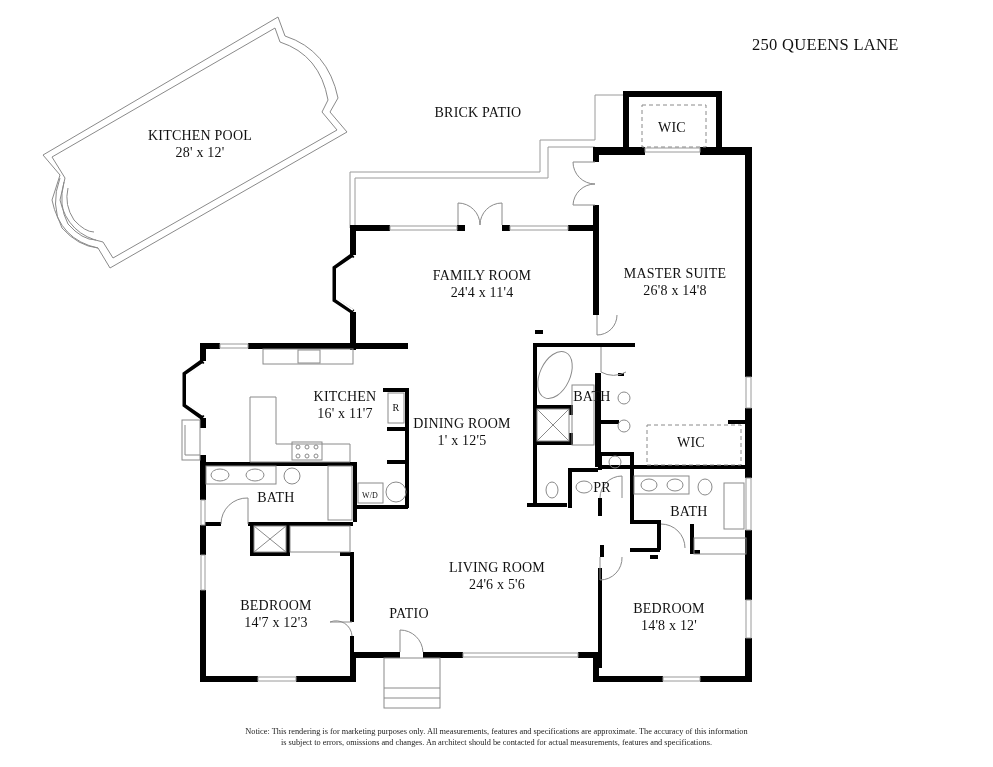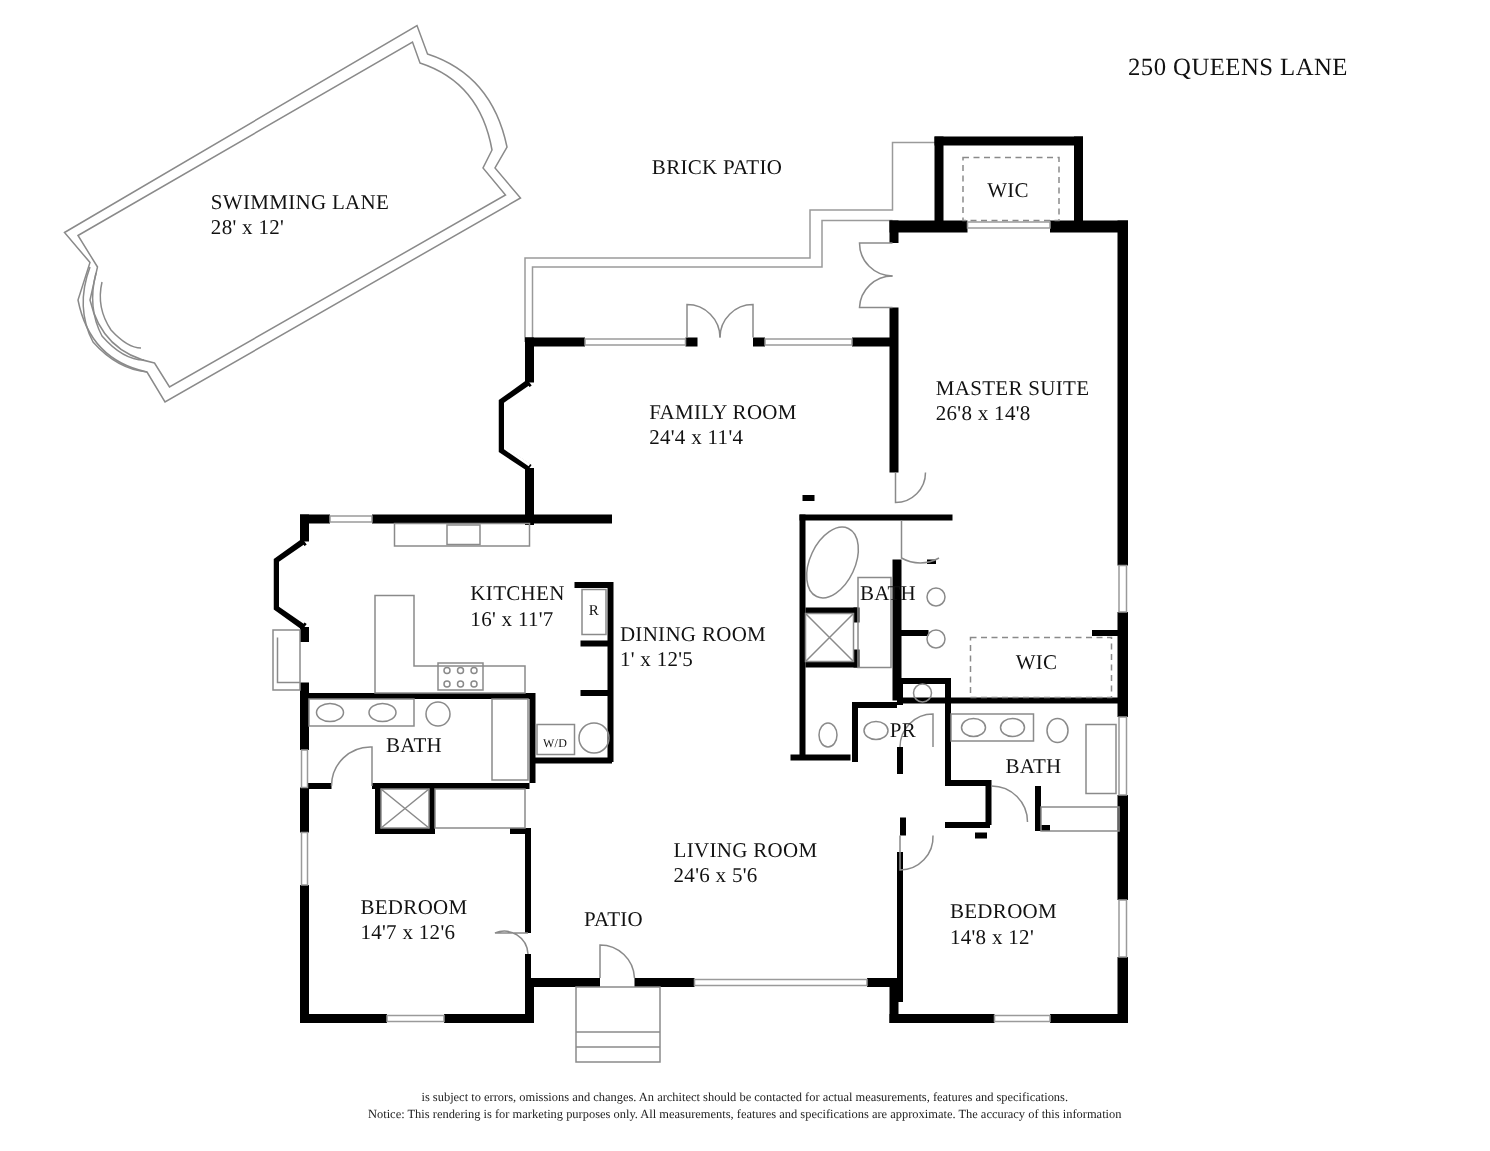--- a/index.html
+++ b/index.html
@@ -1,19 +1,19 @@
 <!DOCTYPE html>
 <html><head>
 <meta charset="utf-8">
 <style>
   html, body { margin: 0; padding: 0; background: #ffffff; }
   body { width: 993px; height: 767px; position: relative; overflow: hidden;
          font-family: "Liberation Serif", "DejaVu Serif", serif; color: #111; }
   #plan { position: absolute; left: 0; top: 0; width: 993px; height: 767px; }
-  .lbl { position: absolute; font-size: 14px; line-height: 17px; color: #111;
+  .lbl { position: absolute; text-align: center; font-size: 14px; line-height: 17px; color: #111;
          transform: translateX(-50%); white-space: nowrap; letter-spacing: 0.2px; }
   .lbl .dim { display: block; }
   .title { position: absolute; left: 752px; top: 35px; font-size: 16.5px; letter-spacing: 0.3px; }
   .notice { position: absolute; left: 0; width: 993px; top: 726px; text-align: center;
             font-size: 8.3px; line-height: 11px; color: #222; }
 </style>
 </head>
 <body>
 
 <svg id="plan" viewBox="0 0 993 767" xmlns="http://www.w3.org/2000/svg">
@@ -233,30 +233,30 @@
     <line x1="384" y1="688" x2="440" y2="688"></line>
     <line x1="384" y1="698" x2="440" y2="698"></line>
 
     <rect x="182" y="420" width="18" height="40"></rect>
   </g>
 </svg>
 
 <div class="title">250 QUEENS LANE</div>
 
 <div class="lbl" style="left:200px;top:127px;">
-  <span>SWIMMING LANE</span>
+  <span>KITCHEN POOL</span>
   <span class="dim">28' x 12'</span>
 </div>
 <div class="lbl" style="left:478px;top:104px;">
   <span>BRICK PATIO</span>
 </div>
 <div class="lbl" style="left:672px;top:119px;">
   <span>WIC</span>
 </div>
-<div class="lbl" style="left:675px;top:251px;">
+<div class="lbl" style="left:675px;top:265px;">
   <span>MASTER SUITE</span>
   <span class="dim">26'8 x 14'8</span>
 </div>
 <div class="lbl" style="left:482px;top:267px;">
   <span>FAMILY ROOM</span>
   <span class="dim">24'4 x 11'4</span>
 </div>
 <div class="lbl" style="left:330px;top:388px;margin-left:15px;">
   <span>KITCHEN</span>
   <span class="dim">16' x 11'7</span>
@@ -279,29 +279,29 @@
 </div>
 <div class="lbl" style="left:689px;top:503px;">
   <span>BATH</span>
 </div>
 <div class="lbl" style="left:497px;top:559px;">
   <span>LIVING ROOM</span>
   <span class="dim">24'6 x 5'6</span>
 </div>
 <div class="lbl" style="left:276px;top:597px;">
   <span>BEDROOM</span>
-  <span class="dim">14'7 x 12'6</span>
+  <span class="dim">14'7 x 12'3</span>
 </div>
 <div class="lbl" style="left:409px;top:605px;">
   <span>PATIO</span>
 </div>
 <div class="lbl" style="left:669px;top:600px;">
   <span>BEDROOM</span>
   <span class="dim">14'8 x 12'</span>
 </div>
 
 <div class="lbl" style="left:396px;top:399px;font-size:10px;">R</div>
 <div class="lbl" style="left:370px;top:487px;font-size:8px;">W/D</div>
 
 <div class="notice">
+  <div>Notice: This rendering is for marketing purposes only. All measurements, features and specifications are approximate. The accuracy of this information</div>
   <div>is subject to errors, omissions and changes. An architect should be contacted for actual measurements, features and specifications.</div>
-  <div>Notice: This rendering is for marketing purposes only. All measurements, features and specifications are approximate. The accuracy of this information</div>
 </div>
 
 </body></html>

